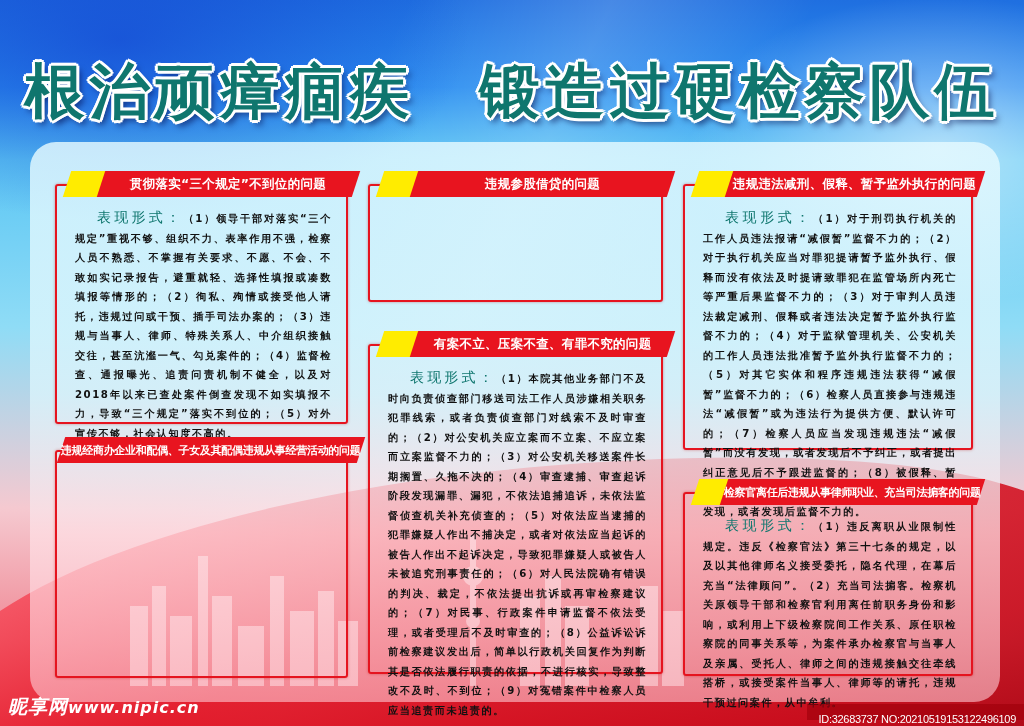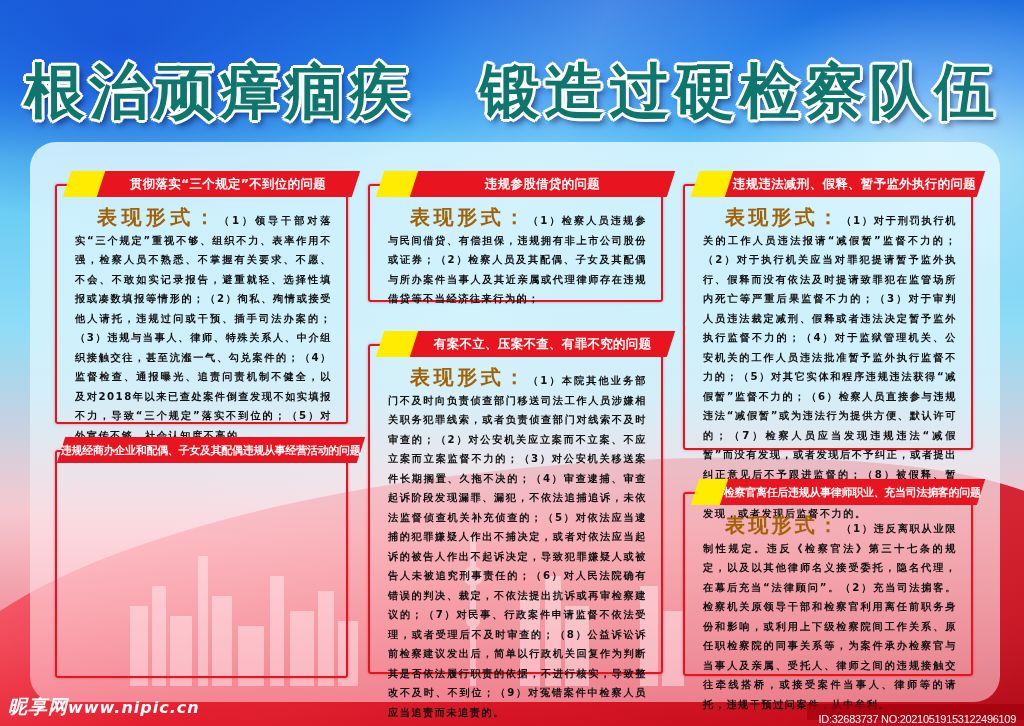--- a/index.html
+++ b/index.html
@@ -65,21 +65,21 @@
     transform: skewX(18deg);
     color: #fff; font-weight: bold; font-size: 12.5px; white-space: nowrap; letter-spacing: 0.3px;
   }
   .head-red span.narrow { font-size: 11px; letter-spacing: -0.3px; }
   .box-body {
     position: absolute; top: 22px; left: 18px; right: 14px;
     font-size: 10.2px; line-height: 19.5px; font-weight: bold; color: #111;
     text-align: justify; letter-spacing: 1.5px;
   }
   .lead {
-    color: #a16207; font-size: 20px; font-weight: 700; letter-spacing: 3px;
+    color: #0f766e; font-size: 14px; font-weight: 400; letter-spacing: 3px;
     margin-left: 22px;
   }
   .footer-logo {
     position: absolute; left: 8px; bottom: 6px;
     color: #fff; font-weight: 900; font-style: italic; font-size: 19px;
     letter-spacing: 1px;
   }
   .footer-logo .url { font-size: 16px; font-weight: bold; }
   .footer-id {
     position: absolute; right: 0; bottom: 6px; height: 16px; padding: 0 8px 0 12px;
@@ -142,23 +142,20 @@
   </div>
 </div>
 
 <div class="box" style="left:368px; top:184px; width:295px; height:118px;">
   <div class="box-head">
     <div class="head-yellow"></div>
     <div class="head-red">
         <span>违规参股借贷的问题</span>
       </div>
   </div>
-  <div class="box-body">
-    <span class="lead">表现形式：</span><span>（1）检察人员违规参与民间借贷、有偿担保，违规拥有非上市公司股份或证券；（2）检察人员及其配偶、子女及其配偶与所办案件当事人及其近亲属或代理律师存在违规借贷等不当经济往来行为的；</span>
-  </div>
 </div>
 
 <div class="box" style="left:368px; top:344px; width:295px; height:330px;">
   <div class="box-head">
     <div class="head-yellow"></div>
     <div class="head-red">
         <span>有案不立、压案不查、有罪不究的问题</span>
       </div>
   </div>
   <div class="box-body">

